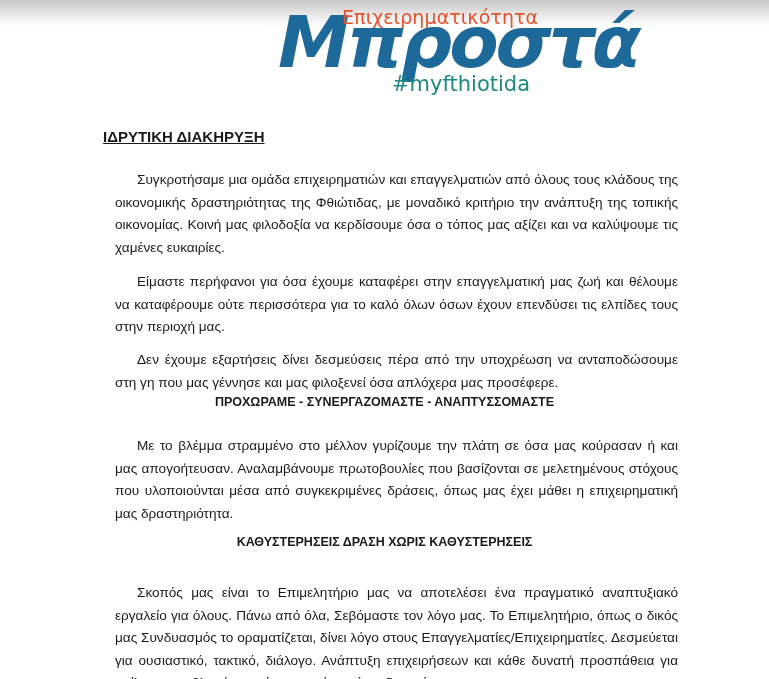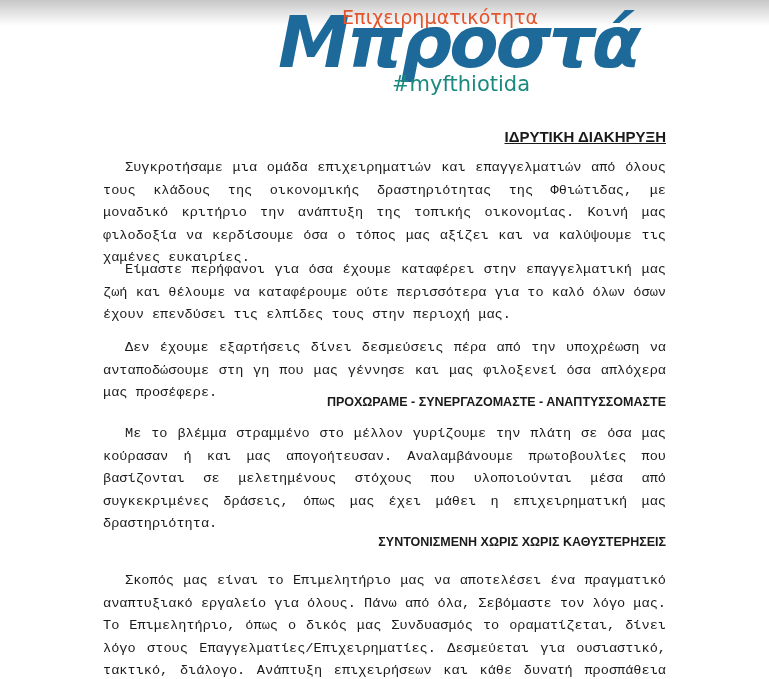--- a/index.html
+++ b/index.html
@@ -30,30 +30,29 @@
     .logo-tag {
       position: absolute; left: 116px; top: 72px;
       font-size: 21px; color: #1b8a7e;
       font-family: "DejaVu Sans", sans-serif;
     }
     .doc {
       position: absolute; left: 103px; top: 0; width: 563px;
       font-size: 13.6px; line-height: 22.5px; text-align: justify;
     }
     .doc-title {
-      position: absolute; left: 0; top: 126px; width: 563px; text-align: right;
+      position: absolute; left: 0; top: 126px; width: 563px; text-align: left;
       font-size: 15px; font-weight: bold; text-decoration: underline;
     }
     .para {
-      position: absolute; left: 0; width: 563px; margin: 0;
+      position: absolute; left: 0; width: 563px; margin: 12px;
       text-indent: 22px;
-      font-family: Liberation Mono, monospace;
     }
     .subhead {
-      position: absolute; left: 0; width: 563px; text-align: right;
+      position: absolute; left: 0; width: 563px; text-align: center;
       font-size: 12.5px; font-weight: bold;
     }
   </style>
 </head>
 <body>
 
 <div class="top-shade"></div>
 
 <div class="logo">
   <div class="logo-main">Μπροστά</div>
@@ -65,16 +64,16 @@
   <div class="doc-title">ΙΔΡΥΤΙΚΗ ΔΙΑΚΗΡΥΞΗ</div>
 
   <p class="para" style="top:157px;">Συγκροτήσαμε μια ομάδα επιχειρηματιών και επαγγελματιών από όλους τους κλάδους της οικονομικής δραστηριότητας της Φθιώτιδας, με μοναδικό κριτήριο την ανάπτυξη της τοπικής οικονομίας. Κοινή μας φιλοδοξία να κερδίσουμε όσα ο τόπος μας αξίζει και να καλύψουμε τις χαμένες ευκαιρίες.</p>
   <p class="para" style="top:259px;">Είμαστε περήφανοι για όσα έχουμε καταφέρει στην επαγγελματική μας ζωή και θέλουμε να καταφέρουμε ούτε περισσότερα για το καλό όλων όσων έχουν επενδύσει τις ελπίδες τους στην περιοχή μας.</p>
   <p class="para" style="top:337px;">Δεν έχουμε εξαρτήσεις δίνει δεσμεύσεις πέρα από την υποχρέωση να ανταποδώσουμε στη γη που μας γέννησε και μας φιλοξενεί όσα απλόχερα μας προσέφερε.</p>
 
   <div class="subhead" style="top:391px;">ΠΡΟΧΩΡΑΜΕ - ΣΥΝΕΡΓΑΖΟΜΑΣΤΕ - ΑΝΑΠΤΥΣΣΟΜΑΣΤΕ</div>
 
   <p class="para" style="top:423px;">Με το βλέμμα στραμμένο στο μέλλον γυρίζουμε την πλάτη σε όσα μας κούρασαν ή και μας απογοήτευσαν. Αναλαμβάνουμε πρωτοβουλίες  που βασίζονται σε μελετημένους στόχους που υλοποιούνται μέσα από συγκεκριμένες δράσεις, όπως μας έχει μάθει η επιχειρηματική μας δραστηριότητα.</p>
 
-  <div class="subhead" style="top:531px;">ΣΥΝΤΟΝΙΣΜΕΝΗ ΧΩΡΙΣ ΧΩΡΙΣ ΚΑΘΥΣΤΕΡΗΣΕΙΣ</div>
+  <div class="subhead" style="top:531px;">ΚΑΘΥΣΤΕΡΗΣΕΙΣ ΔΡΑΣΗ ΧΩΡΙΣ ΚΑΘΥΣΤΕΡΗΣΕΙΣ</div>
 
   <p class="para" style="top:570px;">Σκοπός μας  είναι το Επιμελητήριο μας να αποτελέσει ένα πραγματικό αναπτυξιακό εργαλείο για όλους. Πάνω από όλα, Σεβόμαστε τον λόγο μας. Το Επιμελητήριο, όπως ο δικός μας Συνδυασμός το οραματίζεται, δίνει λόγο στους Επαγγελματίες/Επιχειρηματίες. Δεσμεύεται για ουσιαστικό, τακτικό, διάλογο. Ανάπτυξη επιχειρήσεων και κάθε δυνατή προσπάθεια για επίλυση προβλημάτων, είναι μερικές από τις δεσμεύσεις μας.</p>
 </div>
 
 </body></html>

